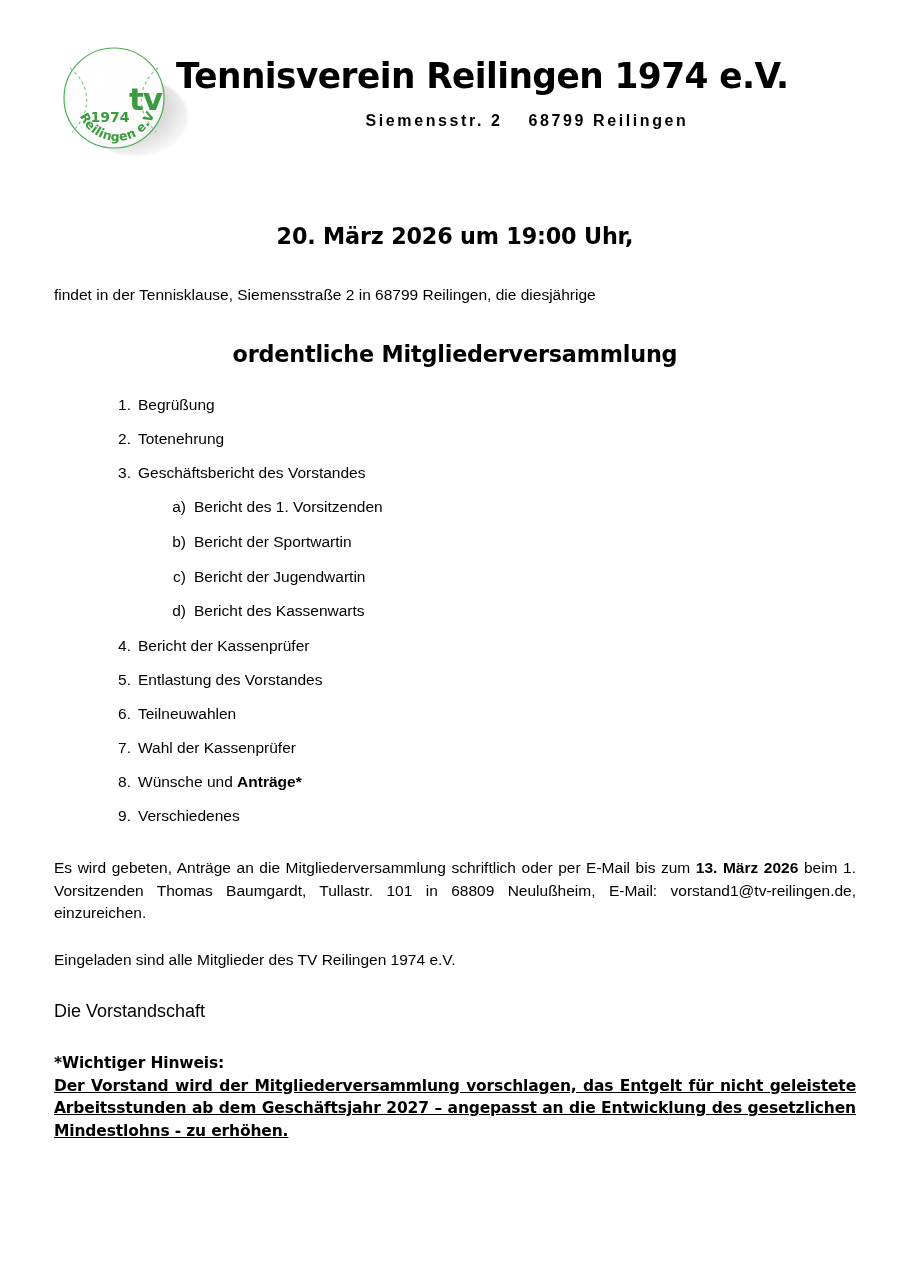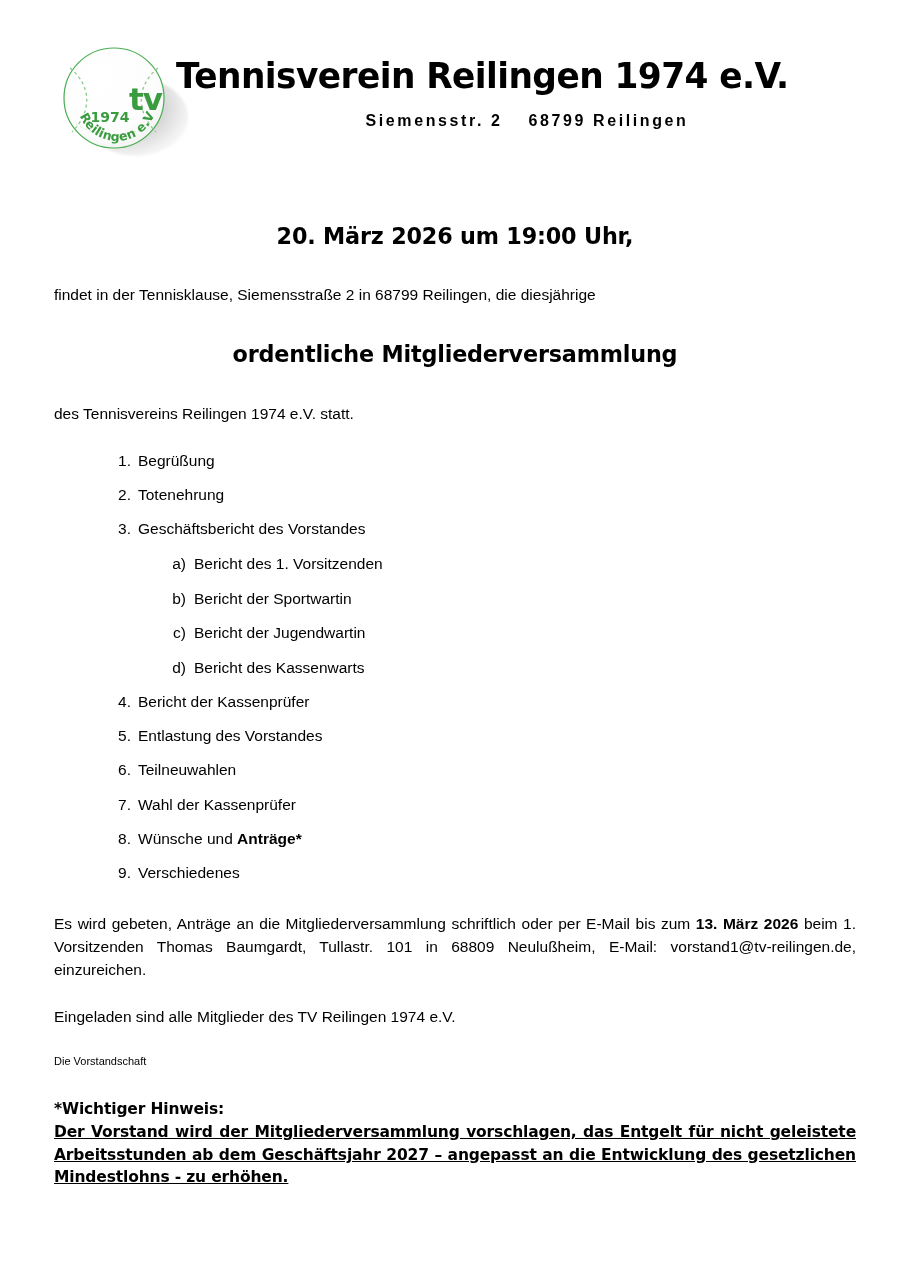--- a/index.html
+++ b/index.html
@@ -247,21 +247,21 @@
     width: 802px;
   }
 
   .para-invited {
     font-size: 15.5px;
     line-height: 1.45;
     margin: 24px 0 0 0;
   }
 
   .para-board {
-    font-size: 11px;
+    font-size: 18px;
     line-height: 1.45;
     margin: 26px 0 0 0;
   }
 
   .notice {
     margin: 28px 0 0 0;
     width: 802px;
     font-family: "DejaVu Sans", sans-serif;
     font-weight: bold;
     font-size: 15.5px;
@@ -323,21 +323,20 @@
 
   <div class="body-area">
 
 
     <p class="headline-date">20. März 2026 um 19:00 Uhr,</p>
 
     <p class="line-findet">findet in der Tennisklause, Siemensstraße 2 in 68799 Reilingen, die diesjährige</p>
 
     <p class="headline-assembly">ordentliche Mitgliederversammlung</p>
 
-    <p class="line-des">des Tennisvereins Reilingen 1974 e.V. statt.</p>
 
 
     <ol class="agenda">
 
       <li class="agenda-item">
         <span class="marker">1.</span>
         <span>Begrüßung</span>
       </li>
 
       <li class="agenda-item">

